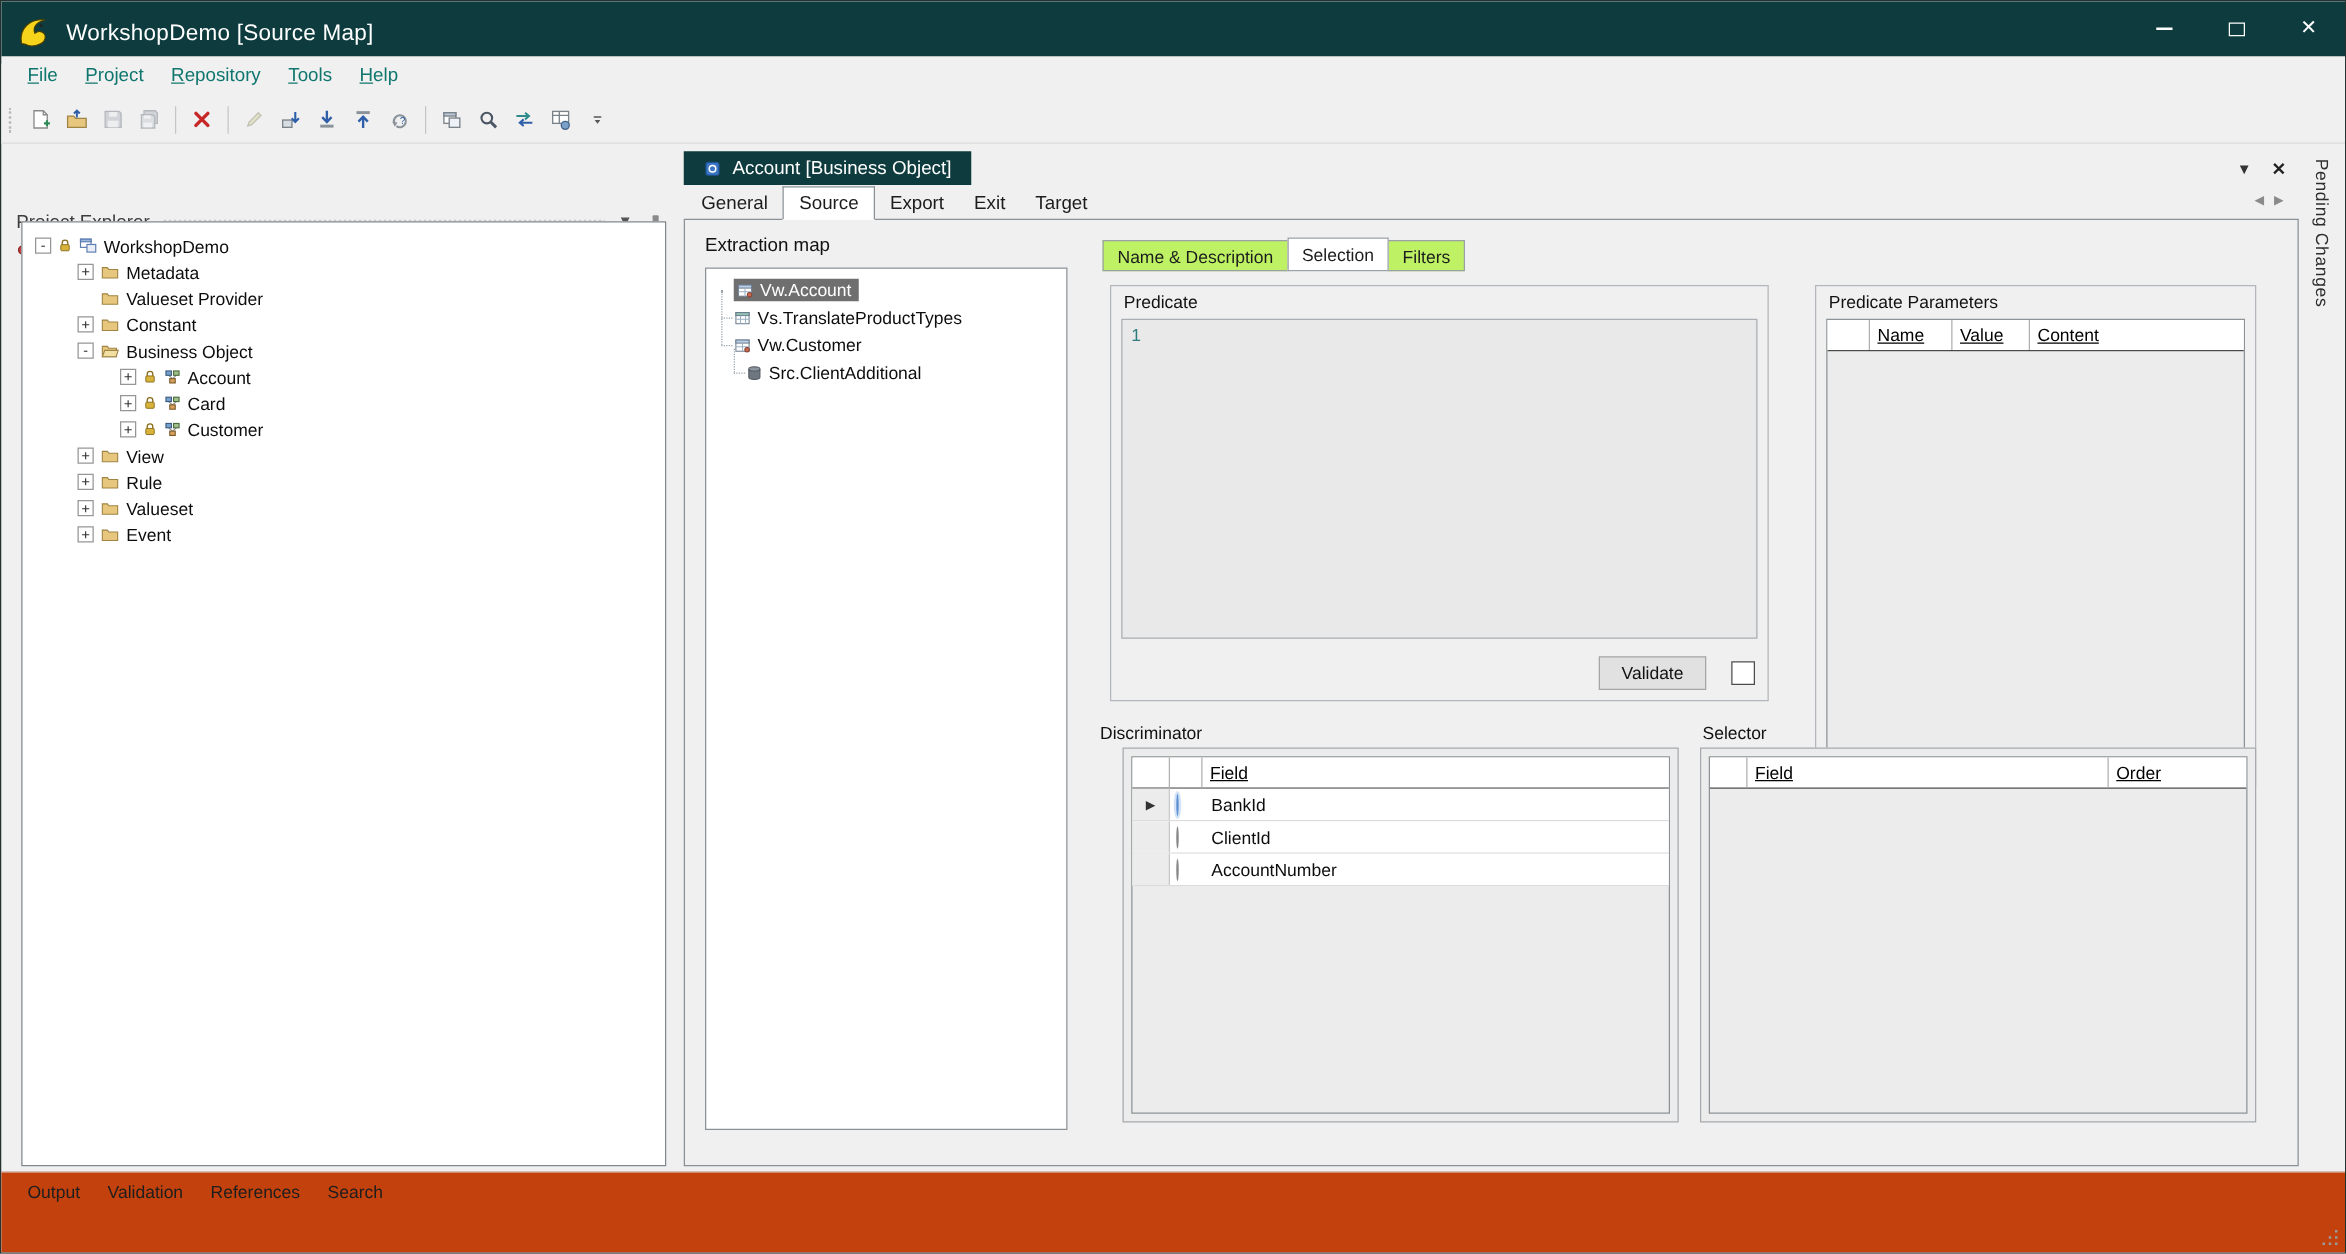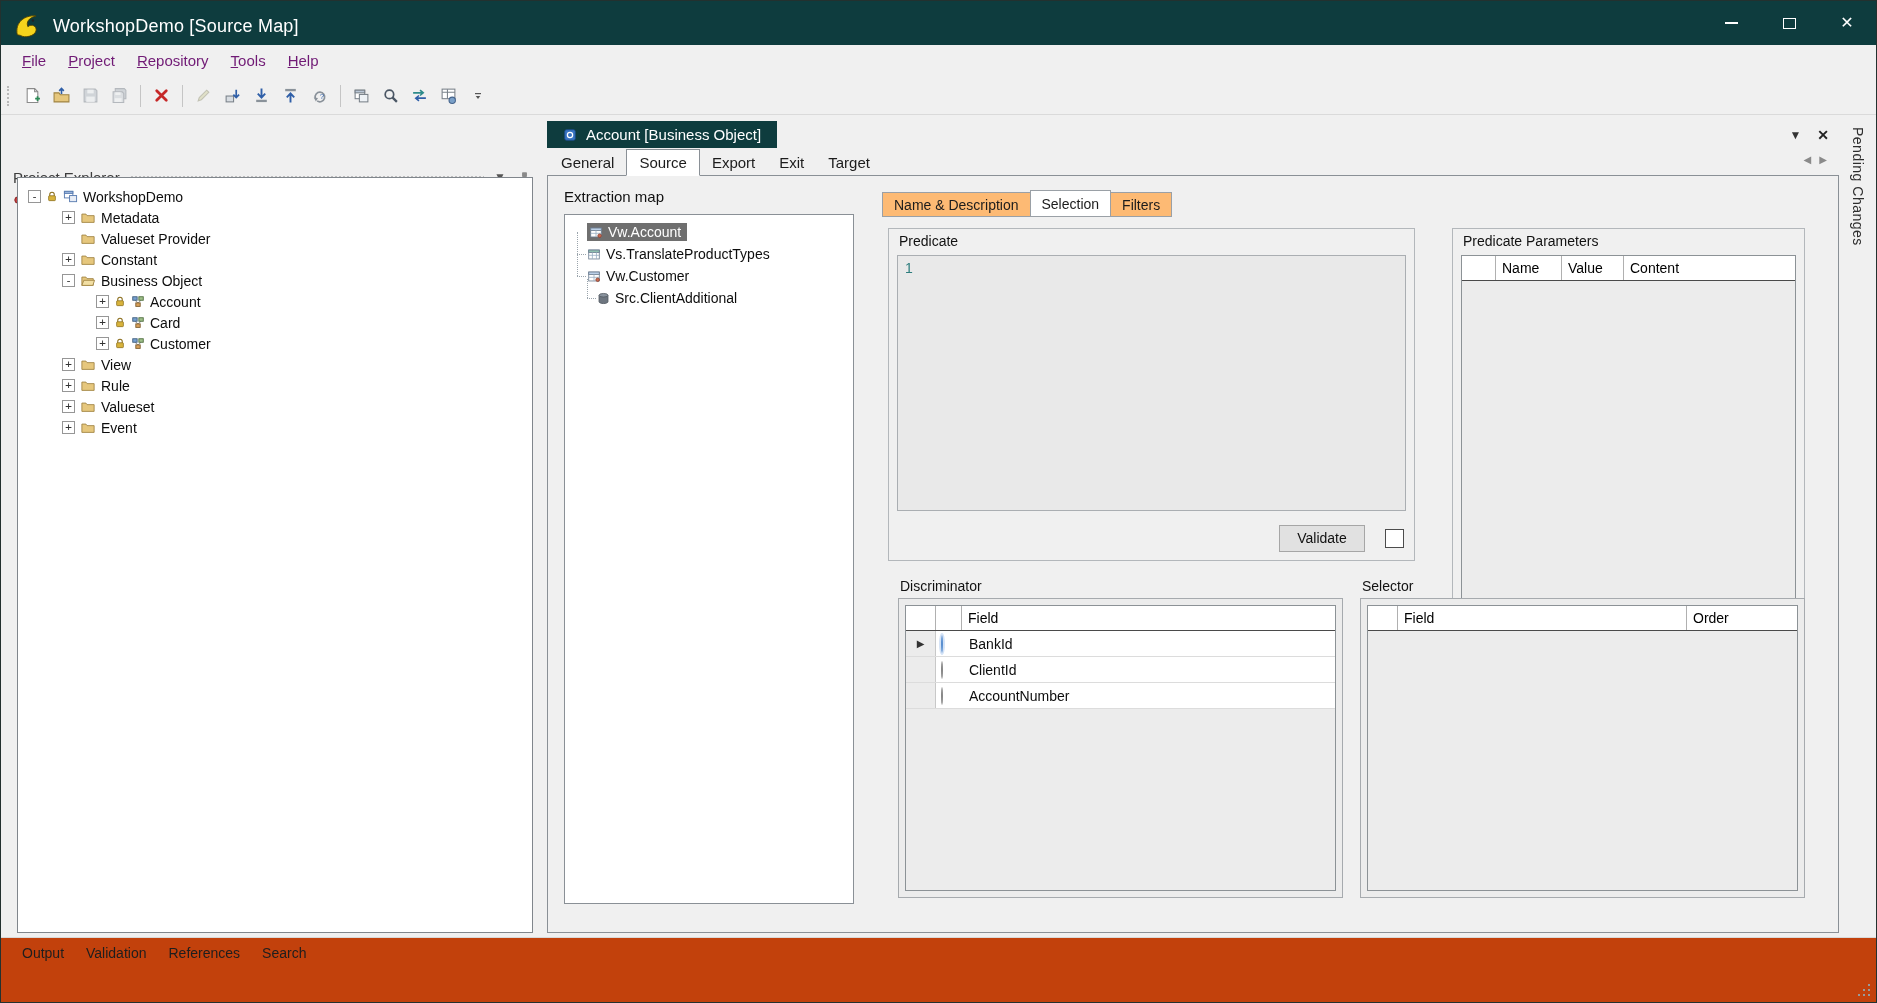--- a/index.html
+++ b/index.html
@@ -11,21 +11,21 @@
   .logo{width:30px;height:30px;flex:none;display:flex;align-items:center;justify-content:center;}
   .titletext{color:#fff;font-size:18px;margin-left:12px;letter-spacing:.2px;}
   .win-controls{position:absolute;right:0;top:0;height:44px;display:flex;}
   .win-btn{width:58px;height:44px;display:flex;align-items:center;justify-content:center;color:#fff;cursor:default;}
   .glyph-min{width:13px;height:2px;background:#fff;display:block;}
   .glyph-max{width:13px;height:11px;border:1.6px solid #fff;display:block;}
   .glyph-close{font-size:16px;line-height:16px;color:#fff;}
 
   
   .menubar{position:absolute;left:0;top:44px;right:0;height:32px;background:#f0f0f0;display:flex;align-items:stretch;padding-left:10px;}
-  .menu-item{display:inline-block;line-height:32px;padding:0 11px;font-size:15px;color:#701a75;}
+  .menu-item{display:inline-block;line-height:32px;padding:0 11px;font-size:15px;color:#0f766e;}
   .menu-item::first-letter{text-decoration:underline;}
   .toolbar{position:absolute;left:0;top:76px;right:0;height:38px;background:#f0f0f0;border-bottom:1px solid #dadada;display:flex;align-items:center;padding-left:4px;gap:2px;}
   .tb-grip{width:6px;height:20px;border-left:2px dotted #b9b9b9;margin:0 4px 0 2px;}
   .tbtn{width:27px;height:27px;border:0;background:transparent;display:flex;align-items:center;justify-content:center;}
   .tbtn.disabled{opacity:.45;}
   .ic16{width:17px;height:17px;display:block;}
   .tsep{width:1px;height:22px;background:#c5c5c5;margin:0 5px;}
 
   
   .pe{position:absolute;left:8px;top:120px;width:532px;height:812px;}
@@ -56,37 +56,37 @@
   .doc-content{position:absolute;left:0;top:54px;right:0;bottom:0;background:#f0f0f0;border:1px solid #8a9096;}
 
   .extraction-label{position:absolute;left:16px;top:12px;font-size:15px;color:#111;}
   .ex-tree{position:absolute;left:16px;top:38px;width:290px;bottom:28px;background:#fff;border:1px solid #8a9096;padding-top:6px;}
   .ex-row{display:flex;align-items:center;height:22px;font-size:14px;color:#0d0d0d;padding-left:22px;gap:5px;}
   .ex-row.child{padding-left:32px;}
   .sel-wrap{display:flex;align-items:center;gap:5px;background:#6f6f6f;color:#fff;padding:1px 6px 1px 2px;}
   .exguide{position:absolute;border-color:#9aa4ac!important;}
 
   .detail-tabs{position:absolute;left:334px;top:16px;display:flex;z-index:2;}
-  .dtab{height:25px;line-height:24px;padding:0 11px;font-size:14px;color:#1c1c1c;background:#fdba74;border:1px solid #9aa0a6;margin-right:-1px;}
+  .dtab{height:25px;line-height:24px;padding:0 11px;font-size:14px;color:#1c1c1c;background:#bef264;border:1px solid #9aa0a6;margin-right:-1px;}
   .dtab.active{background:#fff;height:27px;line-height:26px;margin-top:-2px;z-index:3;}
 
   .grp{position:absolute;border:1px solid #b3b7bb;background:#f0f0f0;}
   .grp-title{position:absolute;left:10px;top:4px;font-size:14px;color:#111;}
   .free-label{position:absolute;font-size:14px;color:#111;}
 
   #grp-predicate{left:340px;top:52px;width:527px;height:333px;}
   .predicate-box{position:absolute;left:8px;top:26px;right:8px;height:256px;background:#e9e9e9;border:1px solid #aaaeb2;padding:4px 7px;font-size:14px;color:#2d7d7d;}
   .validate-row{position:absolute;right:10px;bottom:8px;display:flex;align-items:center;}
   .btn{width:86px;height:27px;background:#e1e1e1;border:1px solid #a6a6a6;font-size:14px;color:#111;text-align:center;line-height:25px;}
   .chk{width:19px;height:19px;background:#fff;border:1px solid #4c4c4c;margin-left:20px;}
 
   #grp-params{left:904px;top:52px;width:353px;height:401px;}
   .tablebox{position:absolute;left:8px;top:26px;right:8px;bottom:8px;border:1px solid #8c9296;background:#ececec;}
   .tb-header{display:grid;height:25px;background:#fff;border-bottom:1px solid #4a4a4a;font-size:14px;color:#000;}
-  .tb-header>div{display:flex;align-items:center;padding-left:6px;border-right:1px solid #b0b0b0;}
+  .tb-header>div{display:flex;align-items:center;padding-left:6px;border-right:1px solid #b0b0b0;text-decoration:underline;}
   .tb-header>div:last-child{border-right:0;}
   .cols-params{grid-template-columns:34px 66px 62px 1fr;}
   .cols-disc{grid-template-columns:30px 26px 1fr;}
   .cols-sel{grid-template-columns:30px 1fr 110px;}
   .tb-row{display:grid;height:26px;background:#fff;border-bottom:1px solid #dcdcdc;font-size:14px;align-items:center;}
   .rowhead{height:100%;background:#ececec;border-right:1px solid #c8c8c8;display:flex;align-items:center;justify-content:center;color:#333;font-size:10px;}
   .radio{width:13px;height:13px;border-radius:50%;border:1px solid #888;background:radial-gradient(circle at 35% 30%,#ffffff 0%,#dcdfe2 55%,#aeb4b9 100%);margin-left:5px;}
   .radio.current{border-color:#5a8fd0;box-shadow:0 0 0 2px rgba(110,160,225,.30);}
   .cellname{padding-left:7px;color:#0d0d0d;}
 
@@ -538,21 +538,21 @@
         <div class="tablebox">
           <div class="tb-header cols-params">
             <div></div>
             <div>Name</div>
             <div>Value</div>
             <div>Content</div>
           </div>
         </div>
       </div>
 
-      <span class="free-label" style="left:352px;top:402px;">Discriminator</span>
+      <span class="free-label" style="left:332px;top:402px;">Discriminator</span>
       <div id="grp-disc" class="grp">
         <div class="inner-table">
           <div class="tb-header cols-disc">
             <div></div>
             <div></div>
             <div>Field</div>
           </div>
           <div class="tb-row cols-disc">
             <span class="rowhead">▶</span>
             <span><span class="radio current"></span></span>

